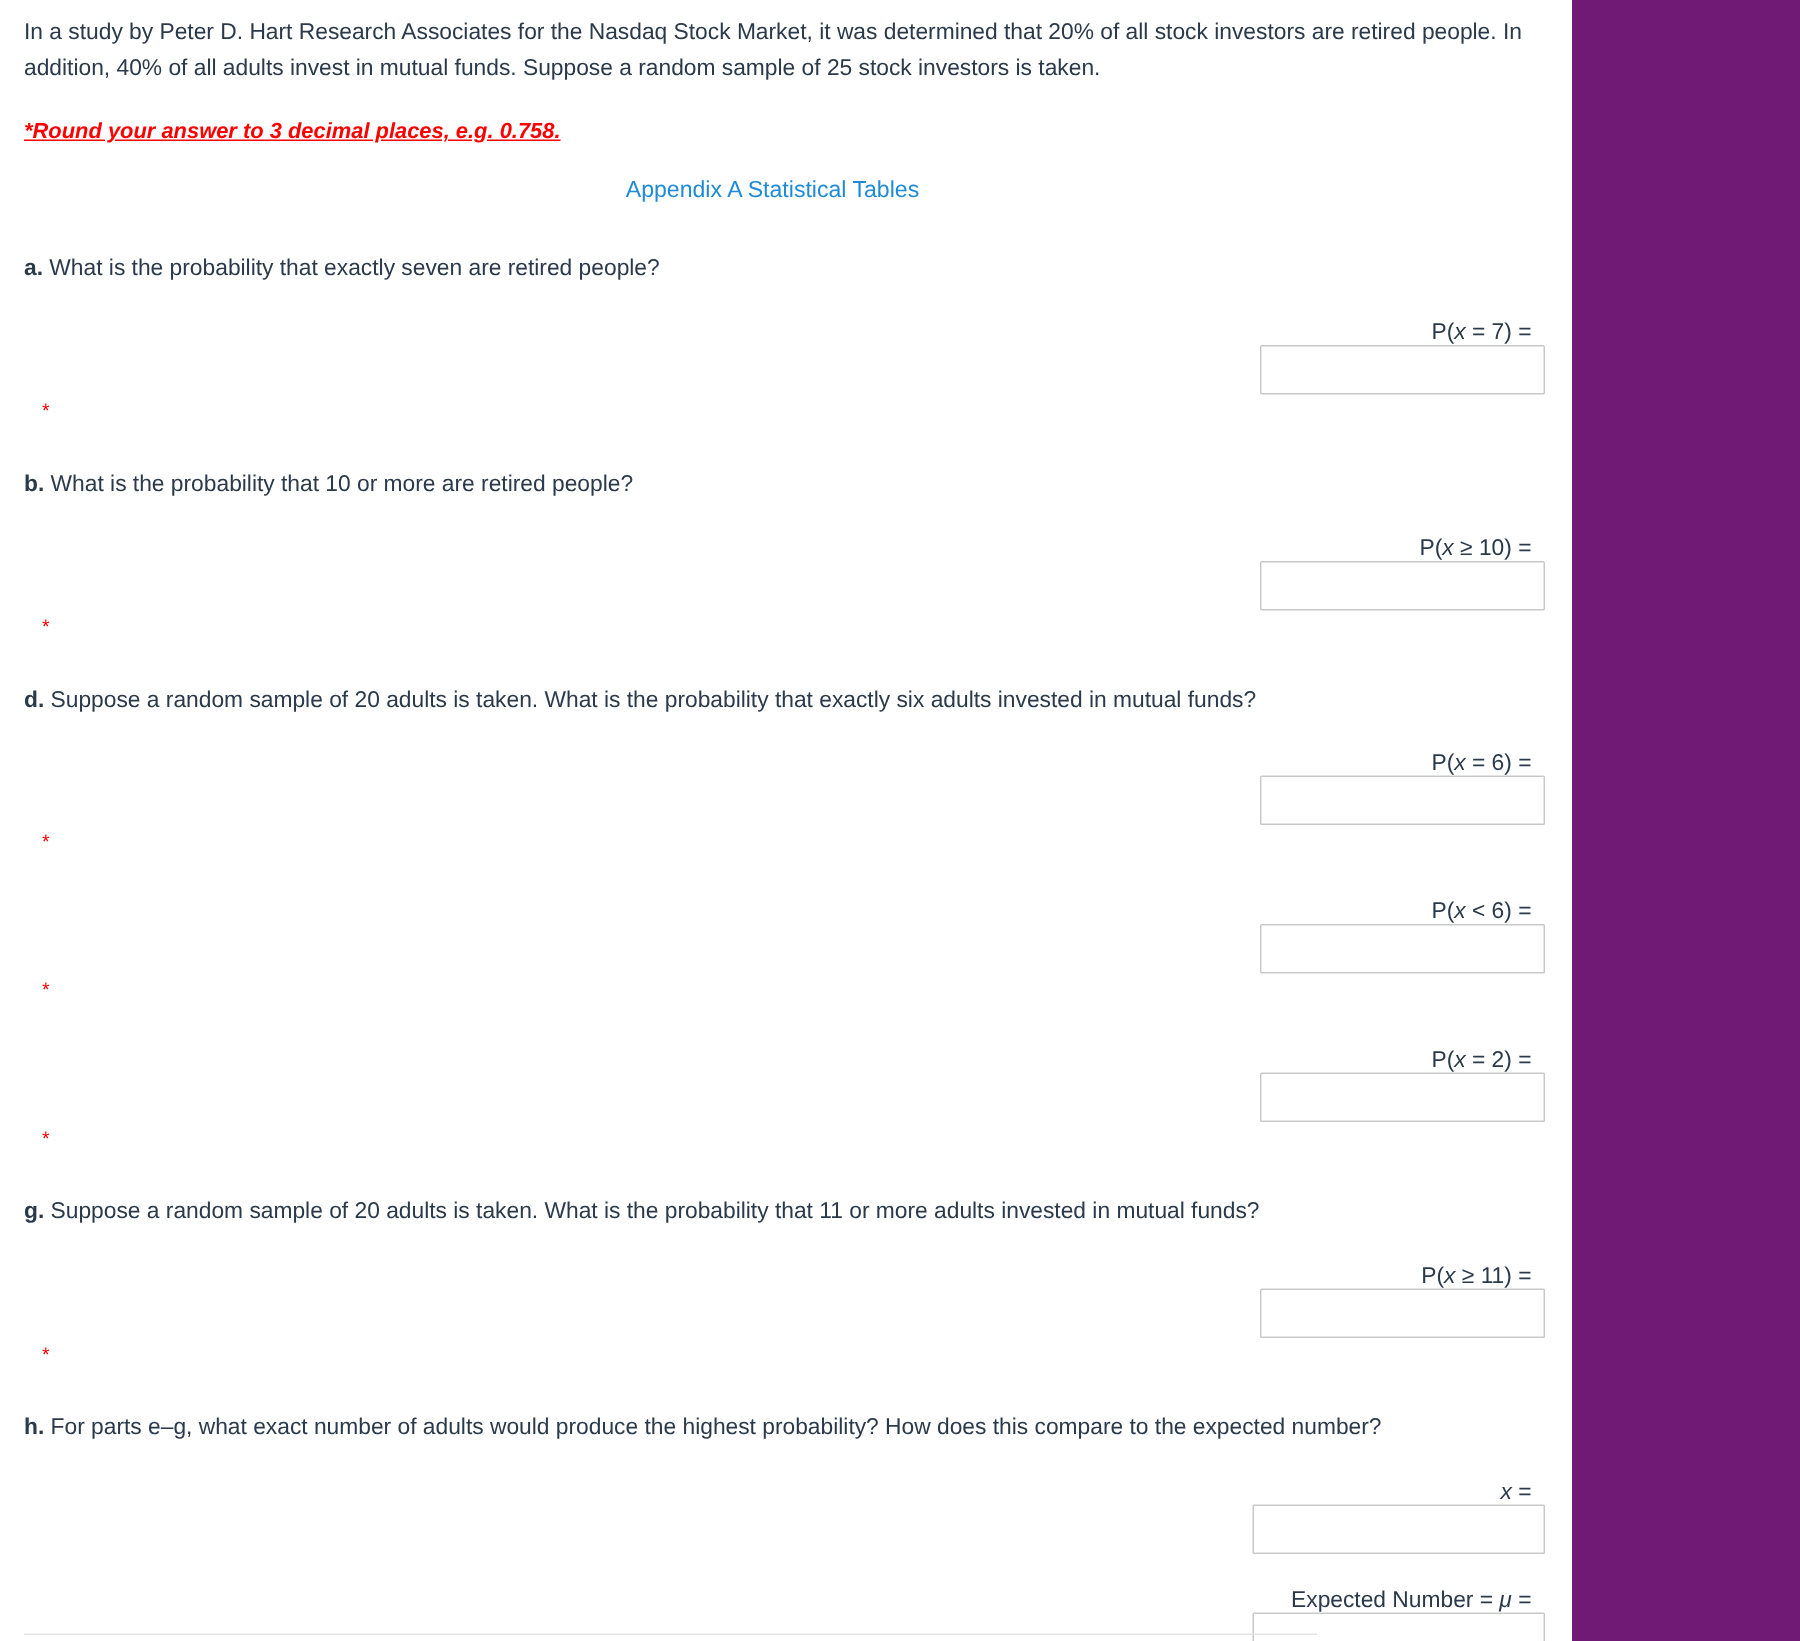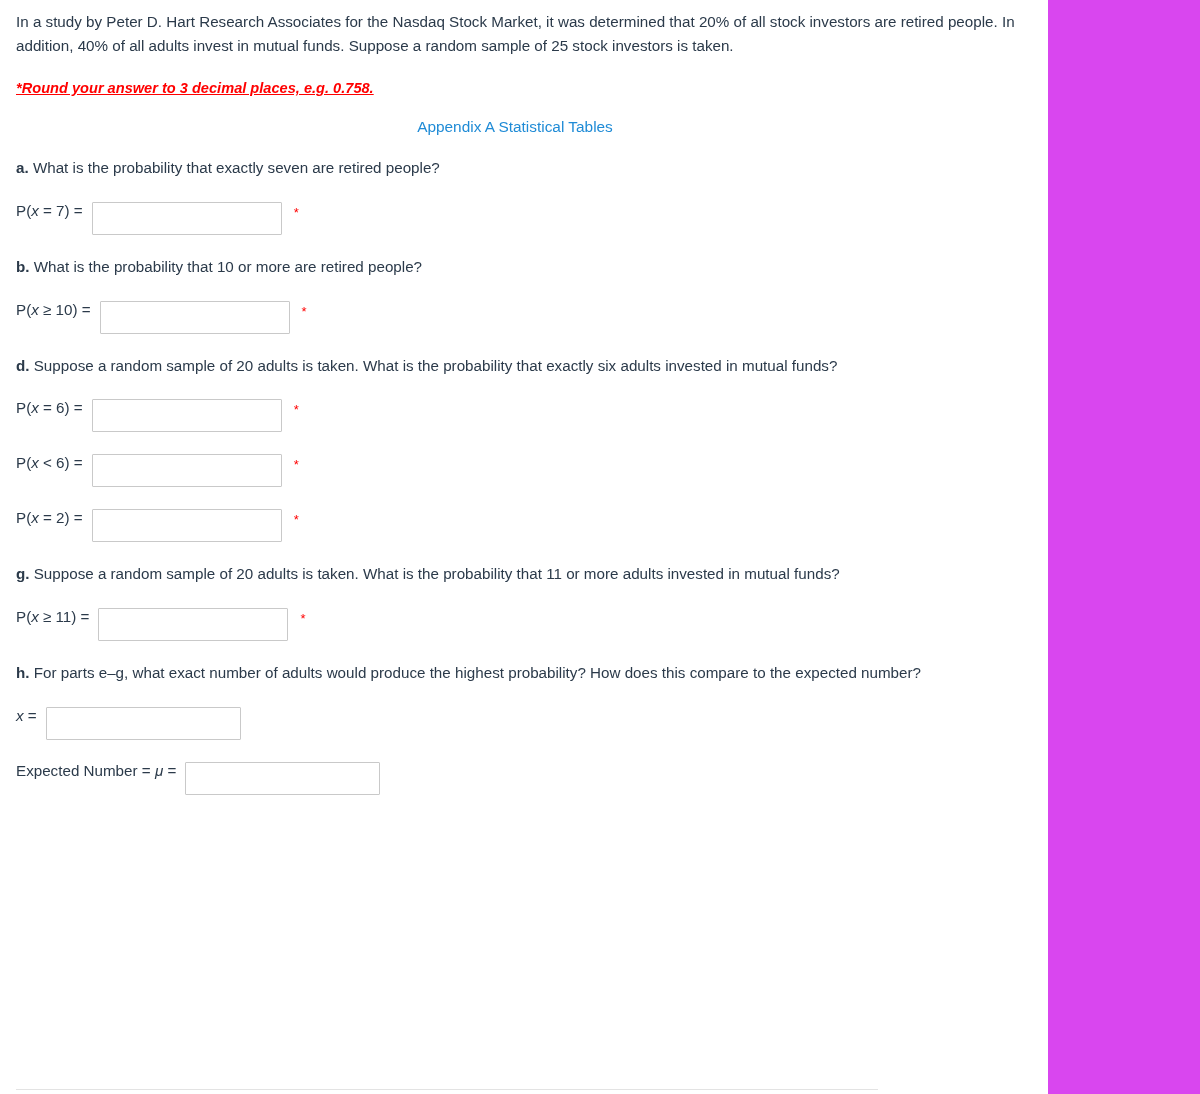--- a/index.html
+++ b/index.html
@@ -5,21 +5,21 @@
   * { box-sizing: border-box; }
   html, body {
     margin: 0; padding: 0;
     background: #f7f7f7;
     font-family: "Liberation Sans", sans-serif;
   }
   #page {
     position: relative;
     width: 1200px;
     height: 1094px;
-    background: #d946ef;
+    background: #701a75;
     overflow: hidden;
   }
   .content-sheet {
     position: absolute;
     left: 0; top: 0;
     width: 1048px;
     height: 1094px;
     background: #ffffff;
   }
   .inner {
@@ -44,32 +44,33 @@
     margin-top: 22px;
     text-align: center;
     padding-right: 16px;
   }
   .appendix-link {
     color: #1f8bd6;
     font-size: 15.4px;
     text-decoration: none;
     cursor: pointer;
   }
-  .qblock { margin-top: 21px; }
+  .qblock { margin-top: 32px; }
   .qtext {
     font-size: 15.2px;
     line-height: 1.5;
     color: #2b3a4a;
     margin: 0;
   }
   .qtext .qlabel { font-weight: bold; }
   .answer-row {
     display: flex;
-    align-items: flex-start;
+    align-items: flex-end;
     margin-top: 22px;
+    flex-direction: column;
   }
   .answer-label {
     font-size: 15.2px;
     color: #2b3a4a;
     white-space: nowrap;
     padding-right: 9px;
   }
   .answer-label .var {
     font-style: italic;
   }

